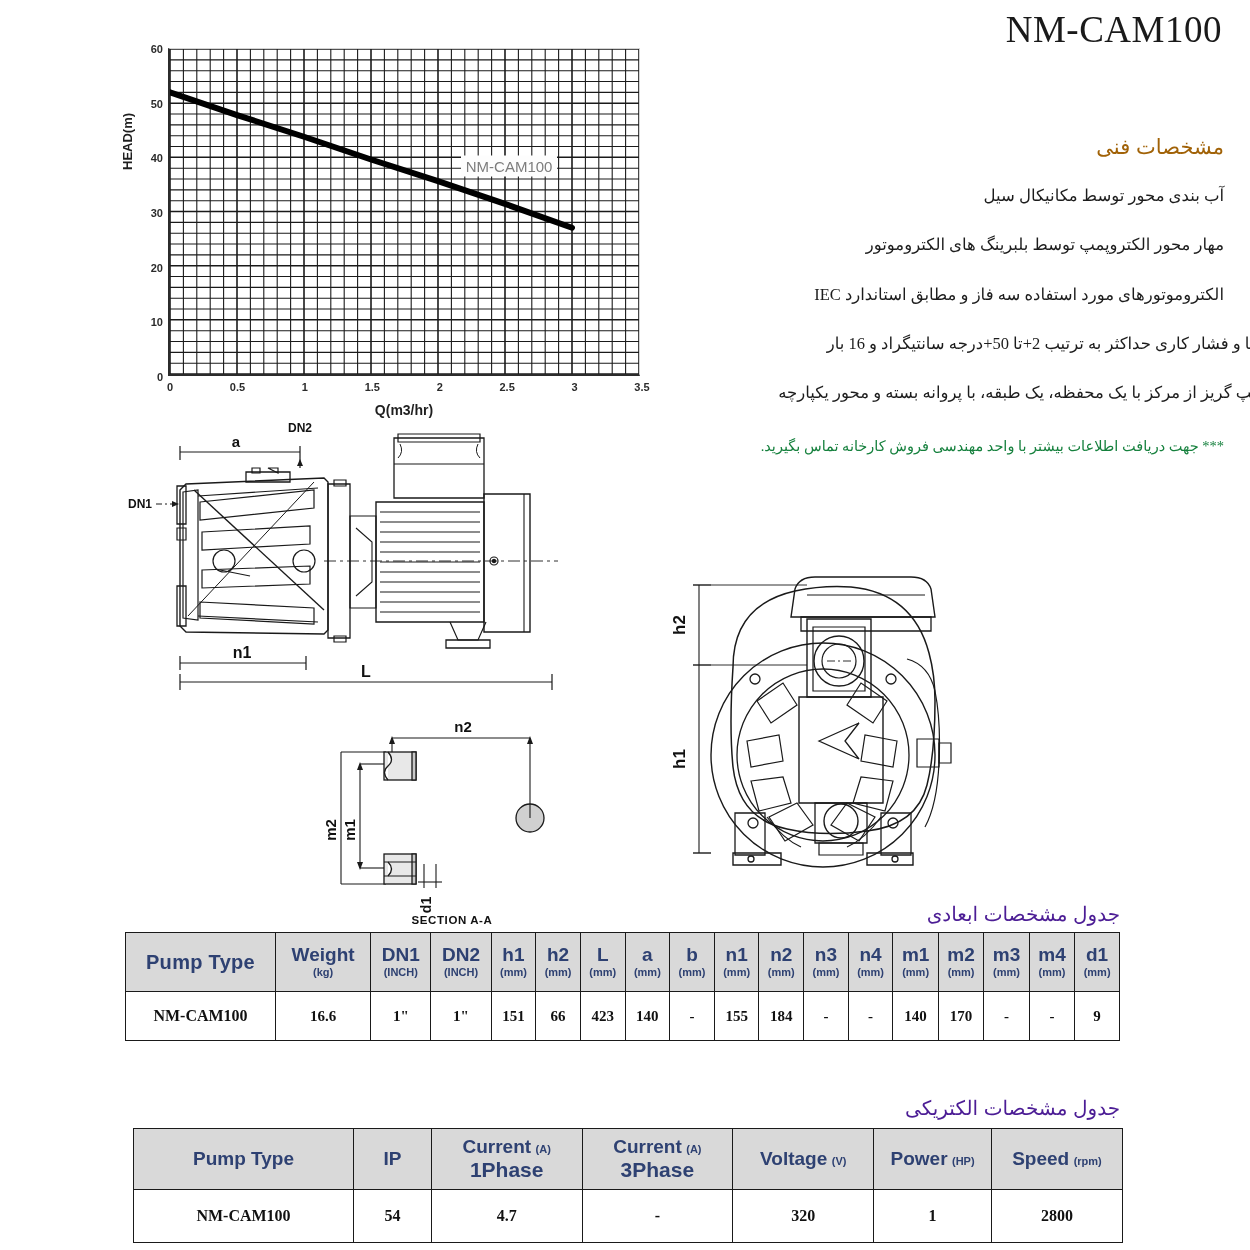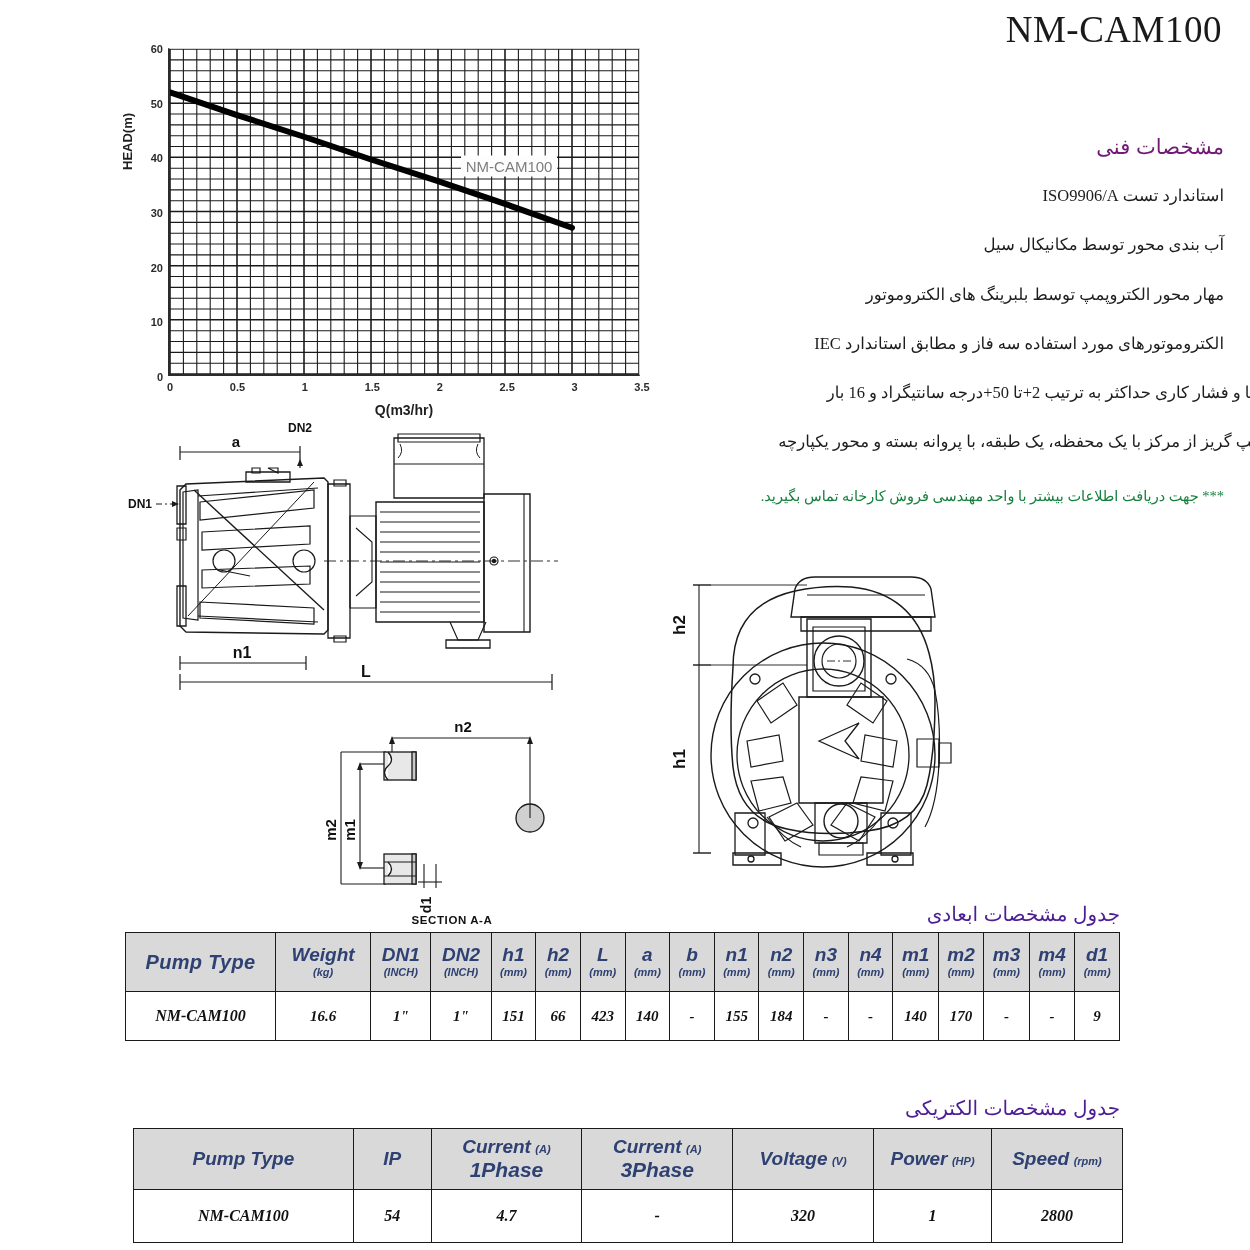--- a/index.html
+++ b/index.html
@@ -58,21 +58,21 @@
     position:absolute; left:50px; width:472px; top:372px;
     text-align:center; font-size:14px; font-weight:700; color:#1f1f1f;
   }
 
   
   #specs{
     position:absolute; right:26px; top:135px; width:500px;
     direction:rtl; text-align:right;
   }
   #specs-heading{
-    color:#701a75; font-size:21px; margin:0 0 26px 0; font-weight:400;
+    color:#a16207; font-size:21px; margin:0 0 26px 0; font-weight:400;
   }
   .spec-line{
     font-family:"Liberation Serif", serif;
     font-size:16.5px; color:#1c1c1c; margin-bottom:27px; line-height:1.35;
     white-space:nowrap;
   }
   .spec-line.wide{ margin-right:-42px; }
   #spec-note{
     font-family:"Liberation Serif", serif;
     font-size:14.5px; color:#15803d; margin-top:34px; white-space:nowrap;
@@ -87,21 +87,21 @@
 
   
   .table-heading{
     position:absolute; color:#4c1d95; font-size:20px;
     direction:rtl; white-space:nowrap;
   }
   #dim-heading{ right:130px; top:902px; }
   #elec-heading{ right:130px; top:1096px; }
 
   
-  table{border-collapse:collapse; position:absolute; background:#fff;font-style:italic;}
+  table{border-collapse:collapse; position:absolute; background:#fff;}
   table th, table td{
     border:1.5px solid #1a1a1a; text-align:center; vertical-align:middle;
   }
   table th{ background:#d9d9d9; color:#2e4172; }
   table td{ background:#ffffff; color:#111; }
 
   
   #dim-table{ left:125px; top:932px; width:995px; }
   #dim-table th{ height:58px; padding:0 2px; }
   #dim-table td{ height:46px; font-family:"Liberation Serif", serif;
@@ -222,21 +222,20 @@
           <div class="x-tick" style="left: 337.143px;">2.5</div>
           <div class="x-tick" style="left: 404.571px;">3</div>
           <div class="x-tick" style="left: 472px;">3.5</div>
         </div>
     </div>
     <div id="x-axis-title">Q(m3/hr)</div>
   </div>
 
   <div id="specs">
     <div id="specs-heading">مشخصات فنی</div>
-    <div class="spec-line">استاندارد تست ISO9906/A</div>
     <div class="spec-line">آب بندی محور توسط مکانیکال سیل</div>
     <div class="spec-line">مهار محور الکتروپمپ توسط بلبرینگ های الکتروموتور</div>
     <div class="spec-line">الکتروموتورهای مورد استفاده سه فاز و مطابق استاندارد IEC</div>
     <div class="spec-line wide">دما و فشار کاری حداکثر به ترتیب 2+تا 50+درجه سانتیگراد و 16 بار</div>
     <div class="spec-line wide">پمپ گریز از مرکز با یک محفظه، یک طبقه، با پروانه بسته و محور یکپارچه</div>
     <div id="spec-note">*** جهت دریافت اطلاعات بیشتر با واحد مهندسی فروش کارخانه تماس بگیرید.</div>
   </div>
 
   <div class="drawing" id="drawing-side">
     <svg viewBox="0 0 430 280">

